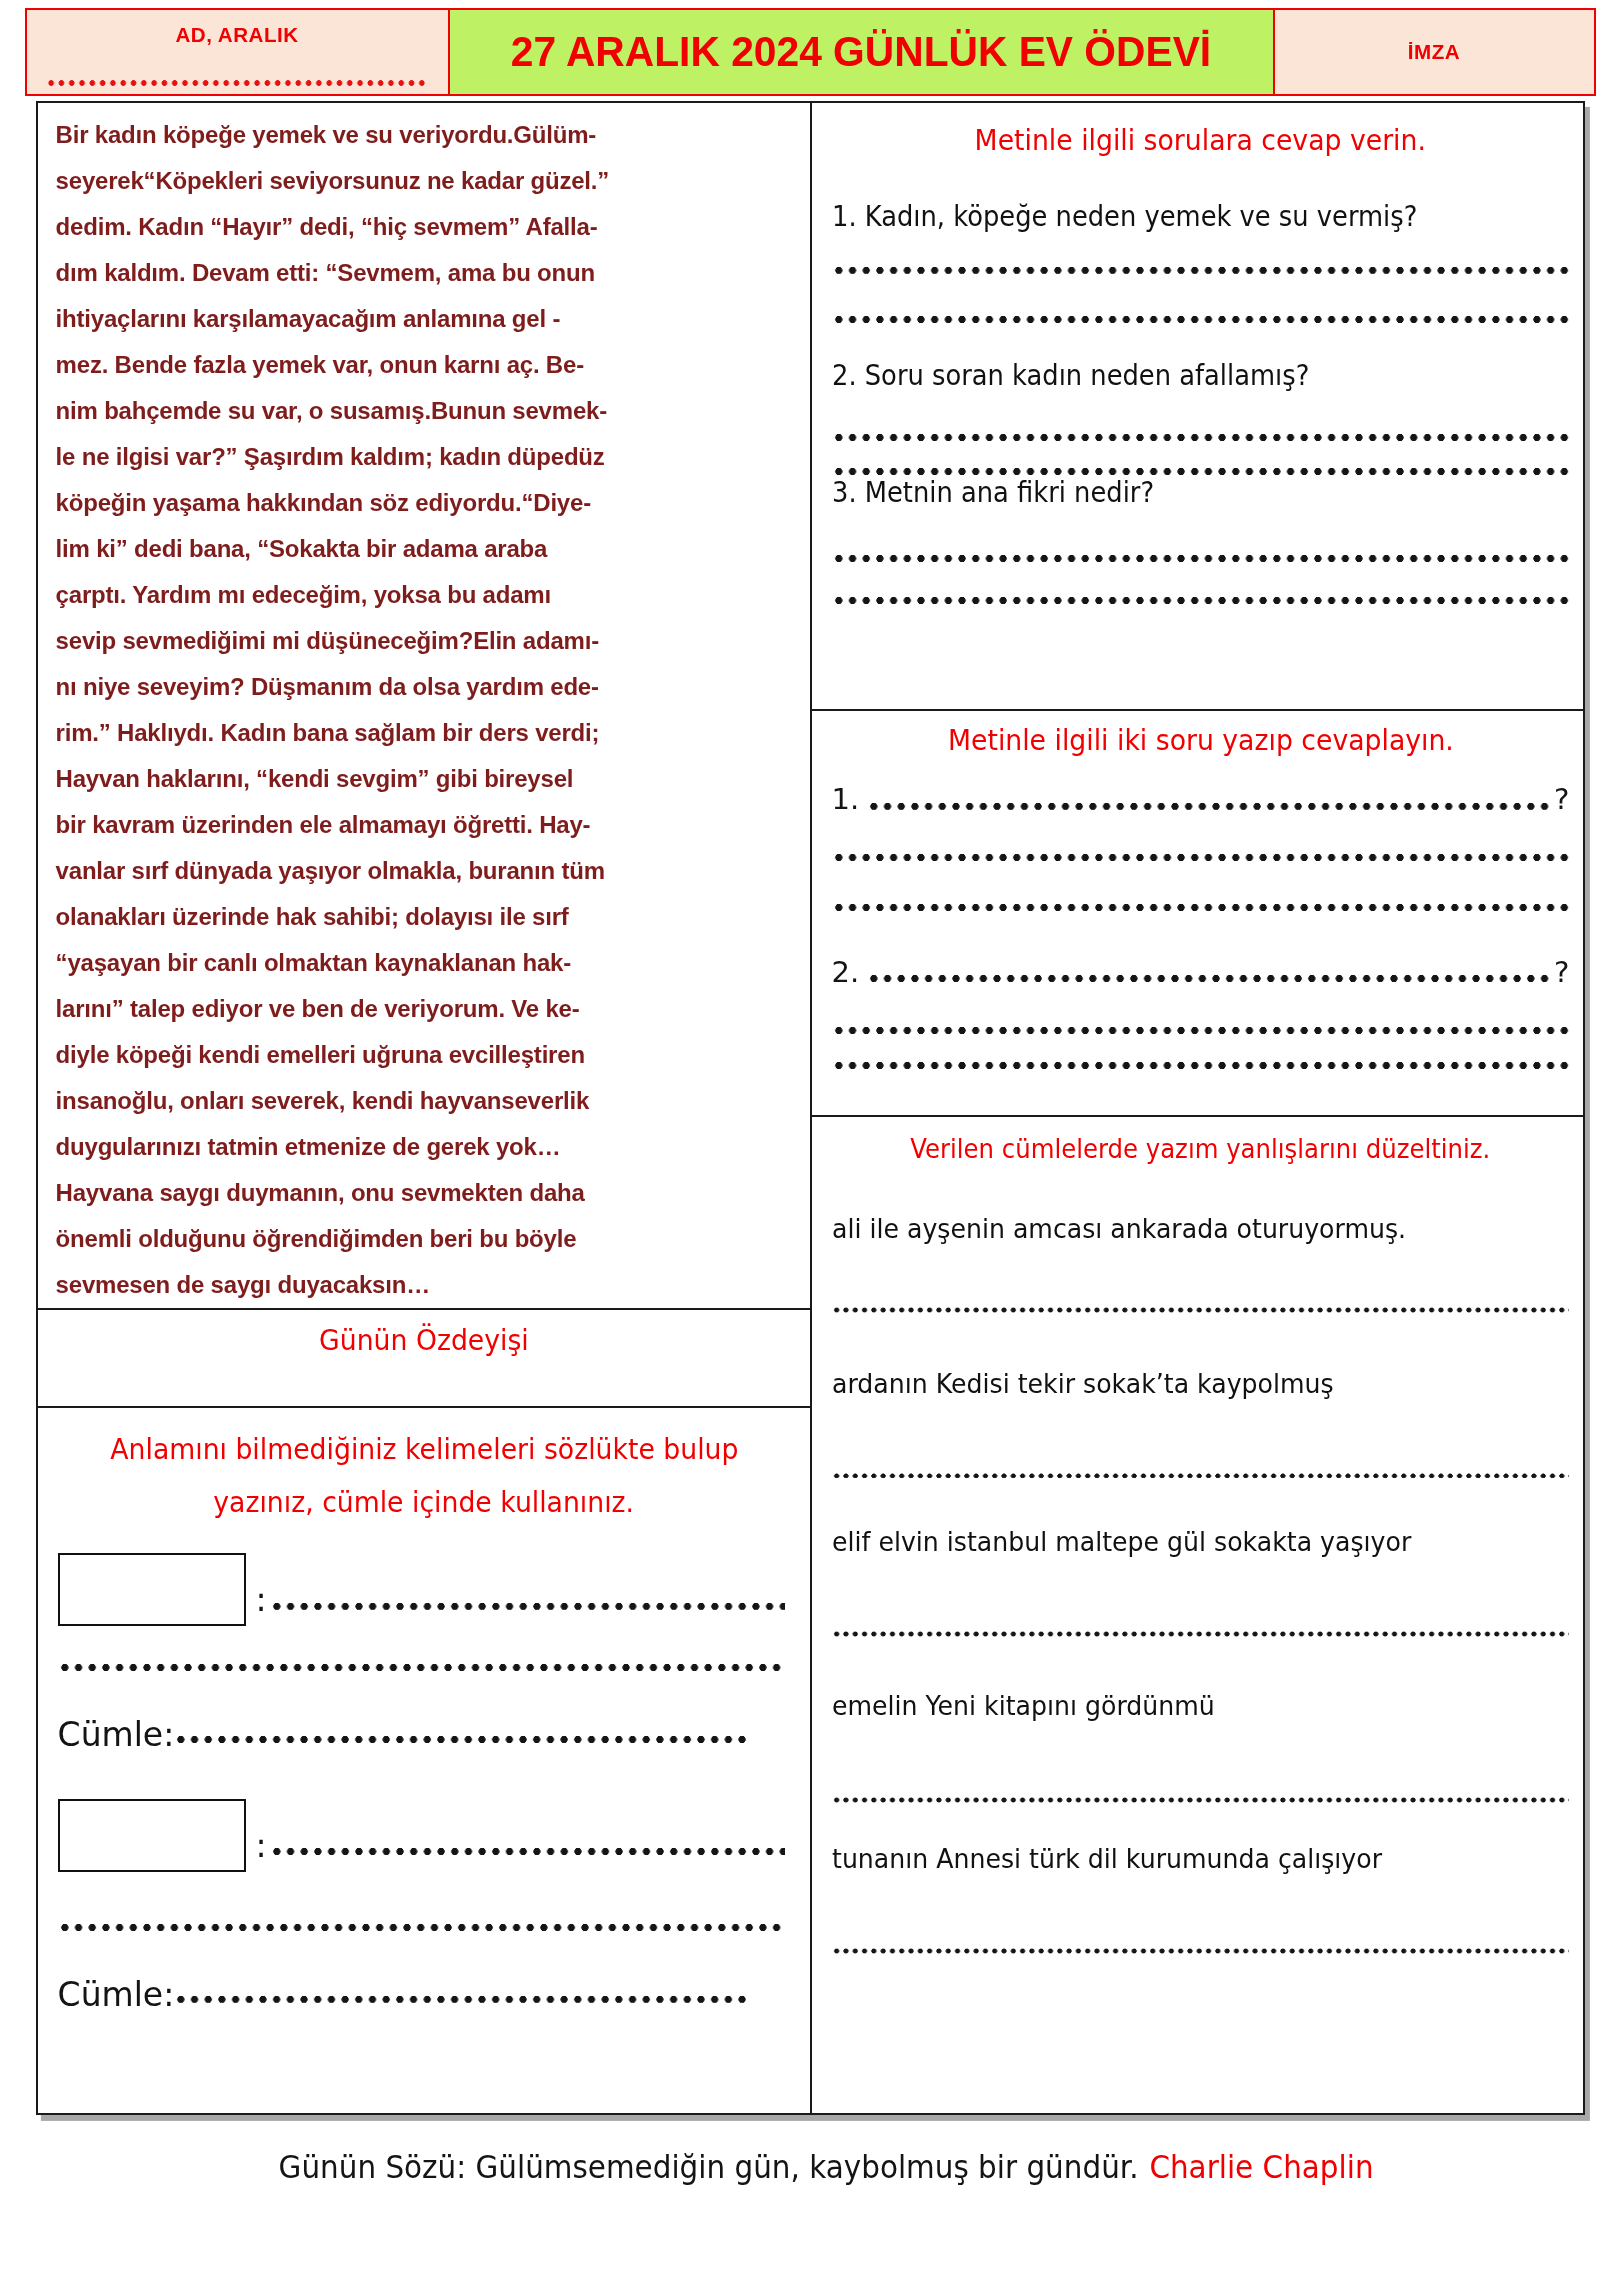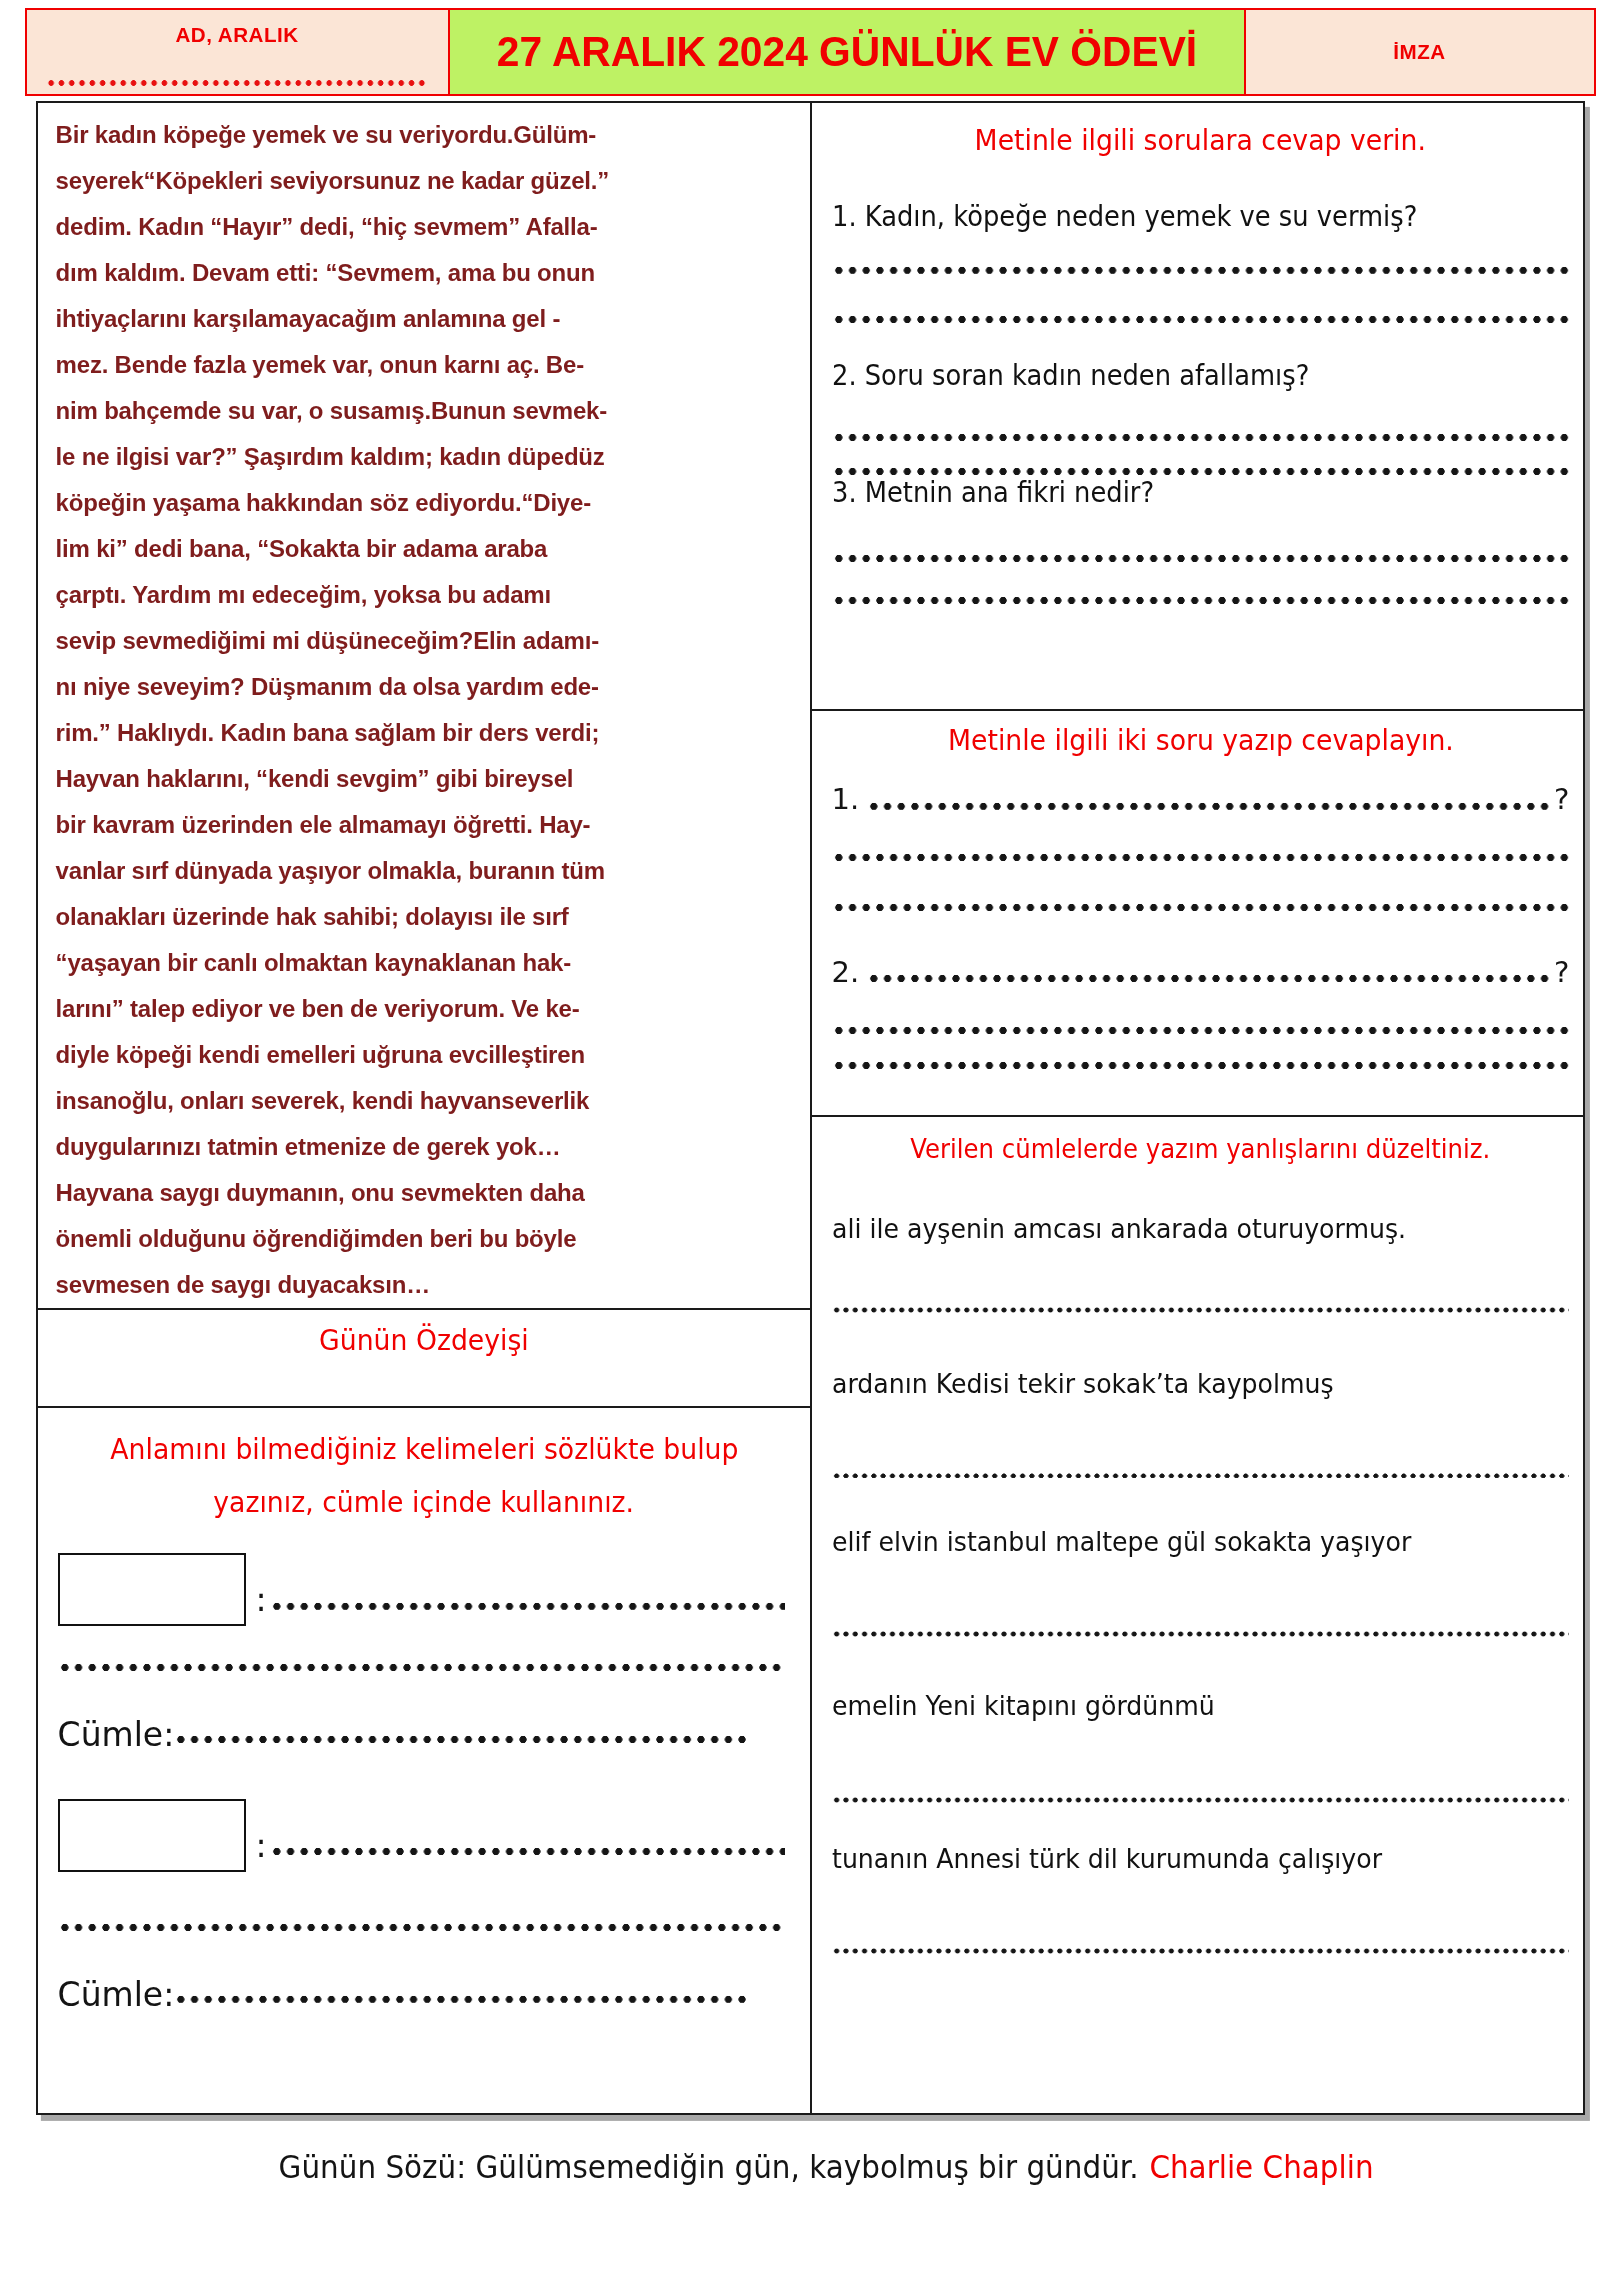--- a/index.html
+++ b/index.html
@@ -11,21 +11,21 @@
 
   
   .header {
     position:absolute; left:24.5px; top:7.8px; width:1571px; height:88px;
     display:flex; border:2.9px solid #f00000; background:#fbe5d6;
   }
   .h-name  { width:423px; position:relative; border-right:2.9px solid #f00000;
              display:flex; justify-content:center; padding-top:13.7px; }
   .h-title { flex:1; background:#bef264; border-right:2.9px solid #f00000;
              display:flex; align-items:center; justify-content:center; }
-  .h-imza  { width:348px; display:flex; align-items:center; justify-content:center; }
+  .h-imza  { width:319px; display:flex; align-items:center; justify-content:center; }
   .red-label { color:#f00000; font-weight:bold; font-size:20.6px; letter-spacing:0.5px; }
   .title-text { color:#f00000; font-weight:bold; font-size:42px; letter-spacing:0;
                 white-space:nowrap; transform:scaleX(.97); }
   .red-dots { position:absolute; bottom:6.9px; left:19.6px; right:21.6px; height:7.8px;
     background-image:radial-gradient(circle,#e81010 2.5px,transparent 3.1px);
     background-size:10.3px 7.8px; background-repeat:repeat-x; background-position:left center; }
 
   
   .main {
     position:absolute; left:36px; top:101px; width:1549px; height:2014px;

